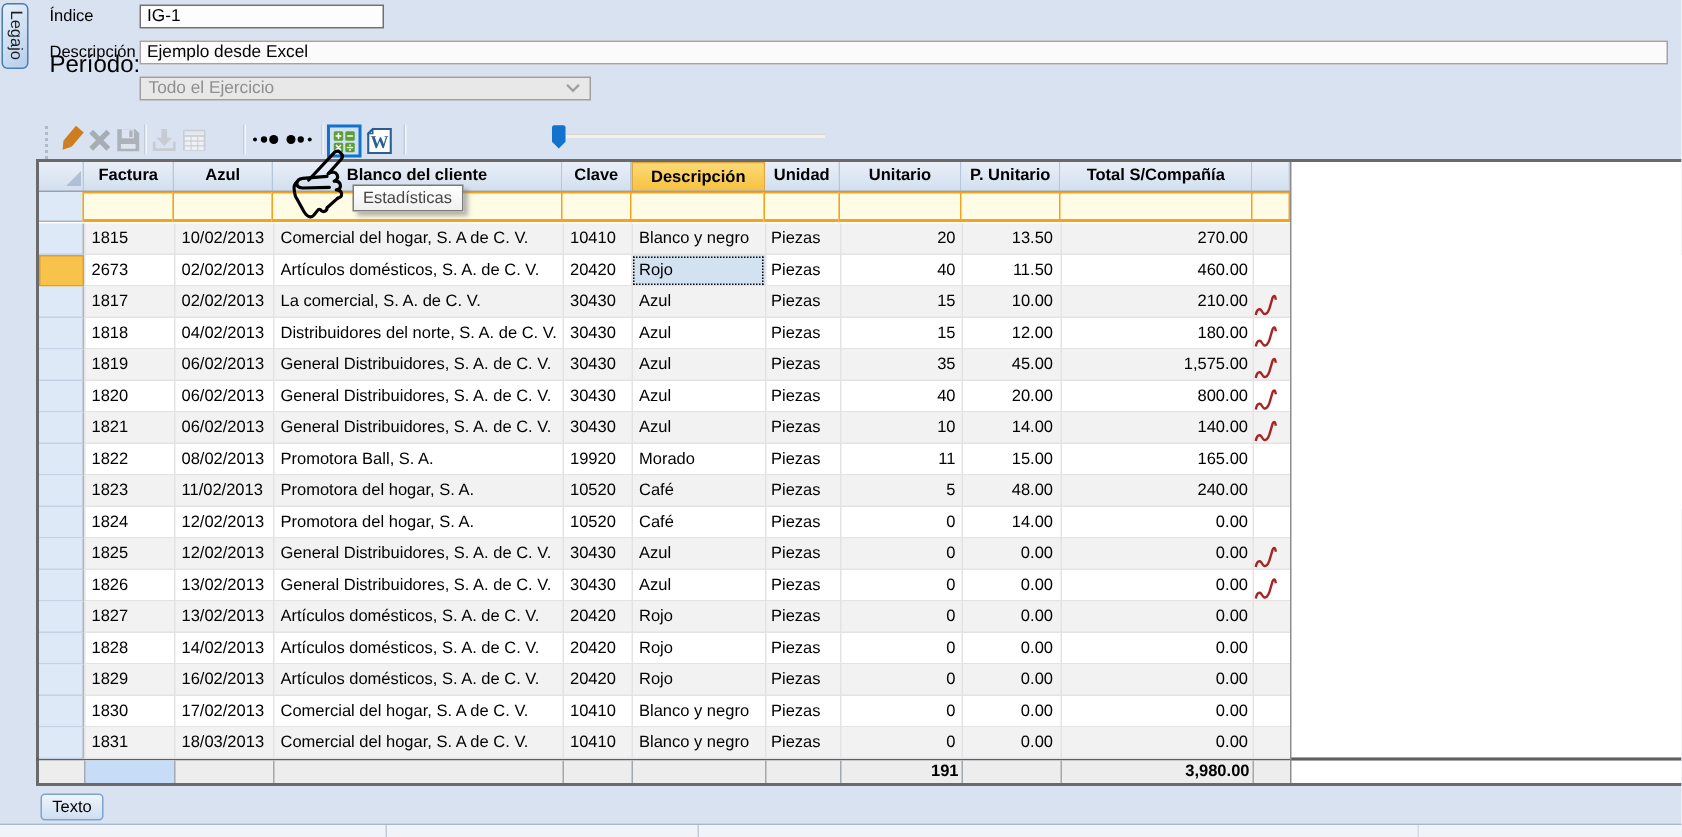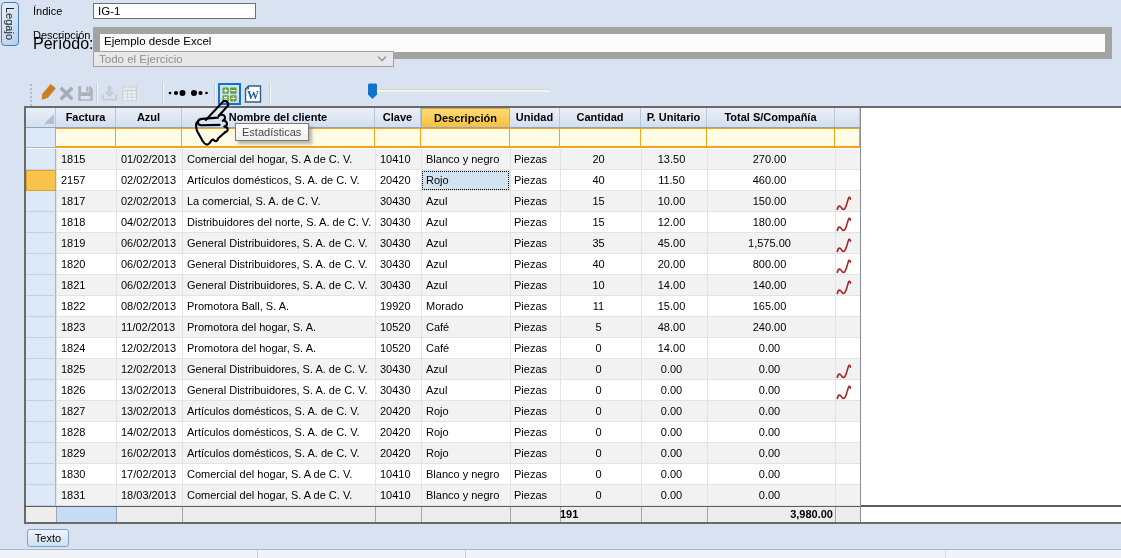--- a/index.html
+++ b/index.html
@@ -5,36 +5,36 @@
 html,body{width:1121px;height:558px;overflow:hidden}
 body{background:#d9e2f0;font-family:"Liberation Sans",sans-serif;position:relative}
 .a{position:absolute}
 .hc{position:absolute;top:108px;height:20px;line-height:19px;text-align:center;
  font-size:11px;font-weight:bold;color:#000;
  background:linear-gradient(#e9eff8,#d2deee);border-right:1px solid #b7c7db}
 .fc{position:absolute;top:128px;height:20px;background:#fffce5;
  border:1px solid #f5a31f;border-bottom:2px solid #f5a31f}
 .cell{position:absolute;height:21px;line-height:20px;font-size:11px;color:#000;
  white-space:nowrap;overflow:hidden}
-.num{text-align:center}
+.num{text-align:right}
 .ind{position:absolute;left:26px;width:30px;background:#dde9f7;
  border-bottom:1px solid #c3d2e5;border-right:1px solid #a9b6c6;height:21px}
 .sumsep{position:absolute;top:507px;height:15px;width:1px;background:#a3a8b0}
 .gl{position:absolute;background:#e3e3e3}
 </style></head><body>
 
 <div class="a" style="left:26px;top:108px;width:1095px;height:397px;background:#fff"></div>
 <div class="a" style="left:26px;top:507px;width:1095px;height:15px;background:#fff"></div>
 <div class="a" style="left:1px;top:2px;width:18px;height:44px;border:1px solid #4c7bae;border-radius:4px;background:linear-gradient(135deg,#e7f0fa,#b7cfea);"></div>
 <div class="a" style="left:1px;top:2px;width:18px;height:44px;text-align:center;color:#1f1f1f;font-size:11px;line-height:18px;writing-mode:vertical-rl;display:flex;align-items:center;justify-content:center">Legajo</div>
 <div class="a" style="left:33px;top:4px;width:60px;height:15px;font-size:11px;line-height:15px">Índice</div>
 <div class="a" style="left:33px;top:28px;width:70px;height:15px;font-size:11px;line-height:15px">Descripción</div>
 <div class="a" style="left:33px;top:36px;width:73px;height:15px;font-size:16px;line-height:15px">Período:</div>
 <div class="a" style="left:93px;top:3px;width:163px;height:16px;background:#fdfdfd;border:1px solid #707070;font-size:11.5px;line-height:14px;padding-left:4px">IG-1</div>
-<div class="a" style="left:93px;top:27px;width:1019px;height:32px;background:#fbfbfb;border:7px solid #a3a3a3;font-size:11.5px;line-height:14px;padding-left:4px">Ejemplo desde Excel</div>
+<div class="a" style="left:93px;top:27px;width:1019px;height:16px;background:#fbfbfb;border:1px solid #a3a3a3;font-size:11.5px;line-height:14px;padding-left:4px">Ejemplo desde Excel</div>
 <div class="a" style="left:93px;top:51px;width:301px;height:16px;background:#e8e8e8;border:1px solid #a0a0a0;font-size:11.5px;line-height:14px;padding-left:5px;color:#8f8f8f">Todo el Ejercicio</div>
 <svg class="a" style="left:376px;top:55px" width="12" height="8" viewBox="0 0 12 8">
     <path d="M2 1.5 L6 5.5 L10 1.5" stroke="#9aa0a6" stroke-width="1.6" fill="none"></path>
   </svg>
 <div class="a" style="left:30px;top:84px;width:2px;height:2px;background:#aebaca"></div>
 <div class="a" style="left:30px;top:88px;width:2px;height:2px;background:#aebaca"></div>
 <div class="a" style="left:30px;top:92px;width:2px;height:2px;background:#aebaca"></div>
 <div class="a" style="left:30px;top:96px;width:2px;height:2px;background:#aebaca"></div>
 <div class="a" style="left:30px;top:100px;width:2px;height:2px;background:#aebaca"></div>
 <div class="a" style="left:30px;top:104px;width:2px;height:2px;background:#aebaca"></div>
@@ -116,25 +116,25 @@
     <path d="M1 2 q0-1.5 1.5-1.5 h6 q1.5 0 1.5 1.5 v9.5 L5.5 16 L1 11.5 Z" fill="#1272cc"></path>
   </svg>
 <div class="a" style="left:24px;top:106px;width:1097px;height:2px;background:#6a6a6a"></div>
 <div class="a" style="left:24px;top:106px;width:2px;height:418px;background:#6a6a6a"></div>
 <div class="a" style="left:24px;top:505px;width:1097px;height:2px;background:#5f5f5f"></div>
 <div class="a" style="left:24px;top:522px;width:1097px;height:2px;background:#6a6a6a"></div>
 <div class="a" style="left:860px;top:108px;width:1px;height:414px;background:#8d8d8d"></div>
 <div class="hc" style="left:26px;width:30px;"></div>
 <div class="hc" style="left:56px;width:60px;">Factura</div>
 <div class="hc" style="left:116px;width:66px;">Azul</div>
-<div class="hc" style="left:182px;width:193px;">Nombre del cliente</div>
+<div class="hc" style="left:182px;width:193px;">Blanco del cliente</div>
 <div class="hc" style="left:375px;width:46px;">Clave</div>
 <div class="hc" style="left:421px;width:89px;background:linear-gradient(#fcd977,#f7c23f);border:1px solid #e3a83b;">Descripción</div>
 <div class="hc" style="left:510px;width:50px;">Unidad</div>
-<div class="hc" style="left:560px;width:81px;">Cantidad</div>
+<div class="hc" style="left:560px;width:81px;">Unitario</div>
 <div class="hc" style="left:641px;width:66px;">P. Unitario</div>
 <div class="hc" style="left:707px;width:128px;">Total S/Compañía</div>
 <div class="hc" style="left:835px;width:25px;"></div>
 <div class="a" style="left:26px;top:127px;width:834px;height:1px;background:#98a3b2"></div>
 <svg class="a" style="left:43px;top:113px" width="12" height="12" viewBox="0 0 12 12">
     <path d="M11 1 V11 H1 Z" fill="#aebfd6"></path>
   </svg>
 <div class="a" style="left:26px;top:128px;width:30px;height:20px;background:#dde9f7;border-bottom:1px solid #a9b6c6;border-right:1px solid #a9b6c6"></div>
 <div class="fc" style="left:55px;width:61px"></div>
 <div class="fc" style="left:115px;width:67px"></div>
@@ -142,53 +142,53 @@
 <div class="fc" style="left:374px;width:47px"></div>
 <div class="fc" style="left:420px;width:90px"></div>
 <div class="fc" style="left:509px;width:51px"></div>
 <div class="fc" style="left:559px;width:82px"></div>
 <div class="fc" style="left:640px;width:67px"></div>
 <div class="fc" style="left:706px;width:129px"></div>
 <div class="fc" style="left:834px;width:26px"></div>
 <div class="a" style="left:56px;top:149px;width:804px;height:21px;background:#f2f2f2"></div>
 <div class="ind" style="top:149px;"></div>
 <div class="cell" style="left:61px;top:149px;width:50px">1815</div>
-<div class="cell" style="left:121px;top:149px;width:60px">01/02/2013</div>
+<div class="cell" style="left:121px;top:149px;width:60px">10/02/2013</div>
 <div class="cell" style="left:187px;top:149px;width:190px">Comercial del hogar, S. A de C. V.</div>
 <div class="cell" style="left:380px;top:149px;width:44px">10410</div>
 <div class="cell" style="left:426px;top:149px;width:84px">Blanco y negro</div>
 <div class="cell" style="left:514px;top:149px;width:46px">Piezas</div>
 <div class="cell num" style="left:560px;top:149px;width:77px">20</div>
 <div class="cell num" style="left:641px;top:149px;width:61px">13.50</div>
 <div class="cell num" style="left:707px;top:149px;width:125px">270.00</div>
 <div class="gl" style="left:56px;top:169px;width:804px;height:1px"></div>
 <div class="a" style="left:56px;top:170px;width:804px;height:21px;background:#ffffff"></div>
 <div class="ind" style="top:170px;background:#f8c34a;border:1px solid #dd9f2e;"></div>
 <div class="a" style="left:421px;top:170px;width:89px;height:21px;background:#d3e2f1;outline:1px dotted #000;outline-offset:-2px"></div>
-<div class="cell" style="left:61px;top:170px;width:50px">2157</div>
+<div class="cell" style="left:61px;top:170px;width:50px">2673</div>
 <div class="cell" style="left:121px;top:170px;width:60px">02/02/2013</div>
 <div class="cell" style="left:187px;top:170px;width:190px">Artículos domésticos, S. A. de C. V.</div>
 <div class="cell" style="left:380px;top:170px;width:44px">20420</div>
 <div class="cell" style="left:426px;top:170px;width:84px">Rojo</div>
 <div class="cell" style="left:514px;top:170px;width:46px">Piezas</div>
 <div class="cell num" style="left:560px;top:170px;width:77px">40</div>
 <div class="cell num" style="left:641px;top:170px;width:61px">11.50</div>
 <div class="cell num" style="left:707px;top:170px;width:125px">460.00</div>
 <div class="gl" style="left:56px;top:190px;width:804px;height:1px"></div>
 <div class="a" style="left:56px;top:191px;width:804px;height:21px;background:#f2f2f2"></div>
 <div class="ind" style="top:191px;"></div>
 <div class="cell" style="left:61px;top:191px;width:50px">1817</div>
 <div class="cell" style="left:121px;top:191px;width:60px">02/02/2013</div>
 <div class="cell" style="left:187px;top:191px;width:190px">La comercial, S. A. de C. V.</div>
 <div class="cell" style="left:380px;top:191px;width:44px">30430</div>
 <div class="cell" style="left:426px;top:191px;width:84px">Azul</div>
 <div class="cell" style="left:514px;top:191px;width:46px">Piezas</div>
 <div class="cell num" style="left:560px;top:191px;width:77px">15</div>
 <div class="cell num" style="left:641px;top:191px;width:61px">10.00</div>
-<div class="cell num" style="left:707px;top:191px;width:125px">150.00</div>
+<div class="cell num" style="left:707px;top:191px;width:125px">210.00</div>
 <svg class="a" style="left:836px;top:195px" width="17" height="17" viewBox="0 0 17 17">
     <path d="M1.2 15 C1.6 12.6 2.6 11 3.9 11.2 C5.2 11.4 5.4 13.6 6.7 14.2 C8 14.8 9.2 13.8 10.3 10.6 L12.4 3.4 C12.8 2.2 13.6 2 14.1 2.9 L14.6 4.8" stroke="#a82424" stroke-width="1.6" fill="none"></path>
   </svg>
 <div class="gl" style="left:56px;top:211px;width:804px;height:1px"></div>
 <div class="a" style="left:56px;top:212px;width:804px;height:21px;background:#ffffff"></div>
 <div class="ind" style="top:212px;"></div>
 <div class="cell" style="left:61px;top:212px;width:50px">1818</div>
 <div class="cell" style="left:121px;top:212px;width:60px">04/02/2013</div>
 <div class="cell" style="left:187px;top:212px;width:190px">Distribuidores del norte, S. A. de C. V.</div>
 <div class="cell" style="left:380px;top:212px;width:44px">30430</div>
@@ -387,21 +387,21 @@
 <div class="sumsep" style="left:56px"></div>
 <div class="sumsep" style="left:116px"></div>
 <div class="sumsep" style="left:182px"></div>
 <div class="sumsep" style="left:375px"></div>
 <div class="sumsep" style="left:421px"></div>
 <div class="sumsep" style="left:510px"></div>
 <div class="sumsep" style="left:560px"></div>
 <div class="sumsep" style="left:641px"></div>
 <div class="sumsep" style="left:707px"></div>
 <div class="sumsep" style="left:835px"></div>
-<div class="a" style="left:560px;top:507px;width:79px;height:15px;line-height:15px;font-size:11px;font-weight:bold;">191</div>
+<div class="a" style="left:560px;top:507px;width:79px;height:15px;line-height:15px;font-size:11px;font-weight:bold;text-align:right">191</div>
 <div class="a" style="left:707px;top:507px;width:126px;height:15px;line-height:15px;font-size:11px;font-weight:bold;text-align:right">3,980.00</div>
 <div class="a" style="left:235px;top:123px;width:74px;height:18px;background:linear-gradient(#ffffff,#f0f0f0);border:1px solid #7b7b7b;box-shadow:3px 3px 3px rgba(120,120,120,0.55);font-size:11px;line-height:17px;color:#454545;padding-left:6px">Estadísticas</div>
 <svg class="a" style="left:192px;top:95px" width="53" height="55" viewBox="0 0 53 55">
     <g fill="none" stroke="#000" stroke-width="2.1" stroke-linecap="round" stroke-linejoin="round">
       <path d="M13.8 25 L31 6.6 Q32.9 4.9 35.1 6.9 Q37.2 8.9 35.6 11 L26.8 20.8"></path>
       <path d="M26.8 20.8 Q31.3 18.4 32.8 21.6 Q33.9 24.3 30.8 25.8 Q34.3 25.4 34.9 28.3 Q35.4 30.9 32.2 31.6 Q35.3 31.7 35.7 34 Q36 36.5 33.2 37.1"></path>
       <path d="M26 22.6 L9.8 23.9 Q6.1 24.4 5.9 27.2 Q5.8 30.1 9.6 30.3 L27.6 29.9"></path>
       <path d="M5.9 26.3 Q3.7 28.2 4.1 31.2 L4.4 33.4 Q4.6 35.8 6.1 37.8 L10.6 46 Q12.6 49.3 14.7 49.6 Q16.5 49.7 17.6 48 L19.6 45.4 Q20.4 44.1 21.6 44.7 Q22.6 46.6 24.5 45.9 Q26.1 45.2 26 43.5 L33.2 37.1"></path>
     </g>
   </svg>

